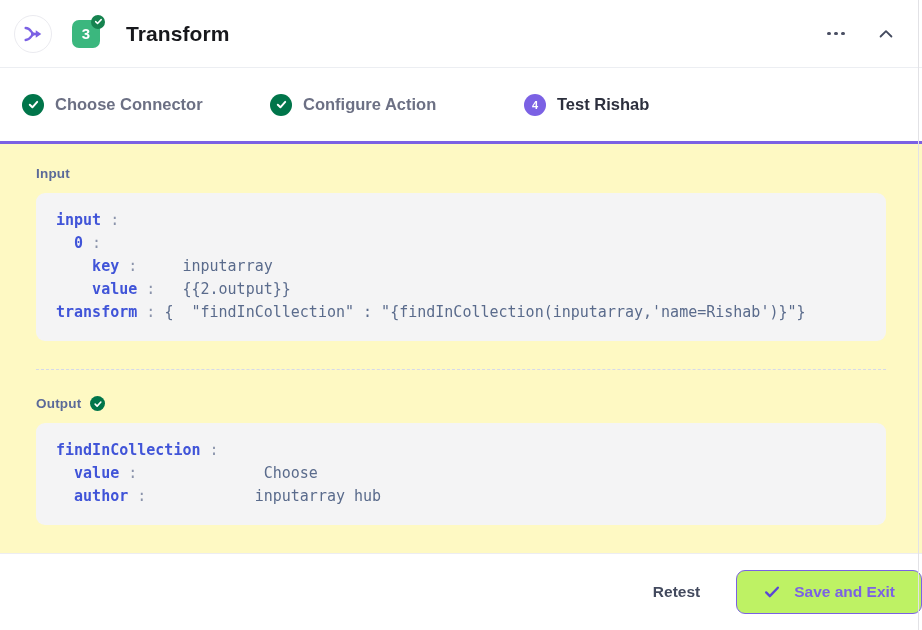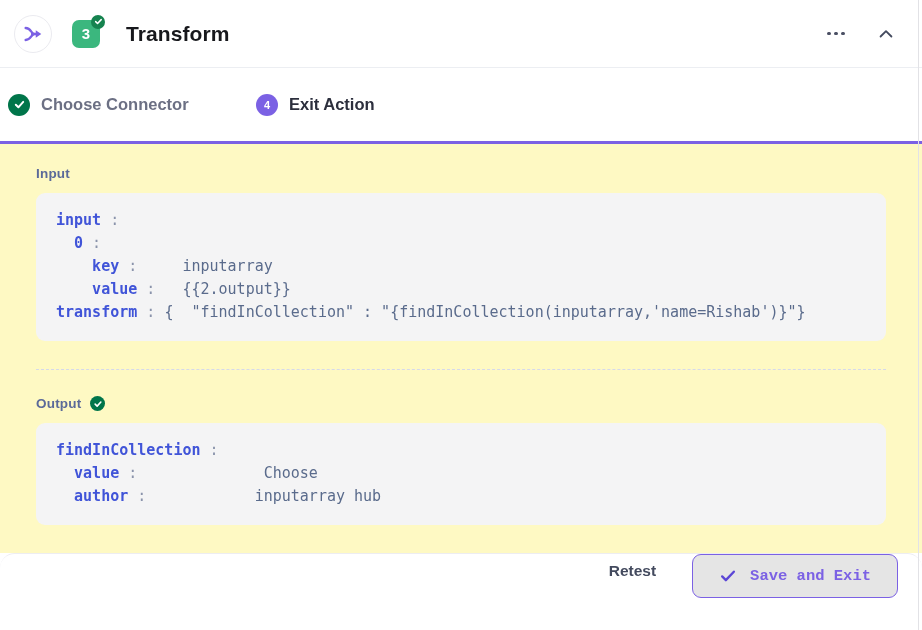--- a/index.html
+++ b/index.html
@@ -105,21 +105,21 @@
     background: #4a4f63;
     display: block;
   }
 
   
   .steps {
     flex: 0 0 auto;
     height: 76px;
     display: flex;
     align-items: center;
-    padding-left: 8px;
+    padding-left: 22px;
     border-bottom: 3px solid #7b61e4;
     background: #fff;
   }
 
   .step {
     display: flex;
     align-items: center;
     cursor: pointer;
     white-space: nowrap;
   }
@@ -202,52 +202,50 @@
     border-top: 1.5px dashed #d5d9ea;
     height: 0;
   }
 
   
   .footer {
     flex: 0 0 auto;
     height: 77px;
     border-top: 1px solid #ededf1;
     display: flex;
-    align-items: flex-start;
+    align-items: center;
     justify-content: flex-end;
-    padding-right: 24px;
     gap: 26px;
     background: #fff;
-    border-radius: 15px;
   }
 
   .retest-btn {
     font-size: 15.5px;
     font-weight: bold;
     color: #434a5e;
     background: none;
     border: none;
     cursor: pointer;
     padding: 8px 10px;
     font-family: "Liberation Sans", sans-serif;
   }
 
   .save-btn {
     display: flex;
     align-items: center;
     gap: 13px;
     border: 1.6px solid #7b61e4;
     border-radius: 9px;
-    background: #e5e5e5;
+    background: #bef264;
     color: #7b61e4;
     font-size: 15.5px;
     font-weight: bold;
     padding: 12px 26px;
     cursor: pointer;
-    font-family: Liberation Mono, monospace;
+    font-family: Liberation Sans, sans-serif;
   }
 
   .scroll-edge {
     position: absolute;
     top: 0; right: 3px;
     width: 1px; height: 630px;
     background: #e2e2e6;
   }
 </style>
 </head>
@@ -297,26 +295,34 @@
     <div class="step">
       <span class="step-mark done">
         <svg width="13" height="13" viewBox="0 0 14 14" aria-hidden="true">
           <path d="M3 7.2 L5.8 10 L11 4.2" fill="none" stroke="#ffffff" stroke-width="2.1" stroke-linecap="round" stroke-linejoin="round"></path>
         </svg>
       </span>
       <span class="step-label">Choose Connector</span>
     </div>
 
 
+    <div class="step">
+      <span class="step-mark done">
+        <svg width="13" height="13" viewBox="0 0 14 14" aria-hidden="true">
+          <path d="M3 7.2 L5.8 10 L11 4.2" fill="none" stroke="#ffffff" stroke-width="2.1" stroke-linecap="round" stroke-linejoin="round"></path>
+        </svg>
+      </span>
+      <span class="step-label">Configure Action</span>
+    </div>
 
     <div class="step is-active">
       <span class="step-mark active">
         <span>4</span>
       </span>
-      <span class="step-label">Exit Action</span>
+      <span class="step-label">Test Rishab</span>
     </div>
 
   </div>
 
   <div class="body">
 
     <div class="section-head">
       <span class="section-title">Input</span>
     </div>
 

